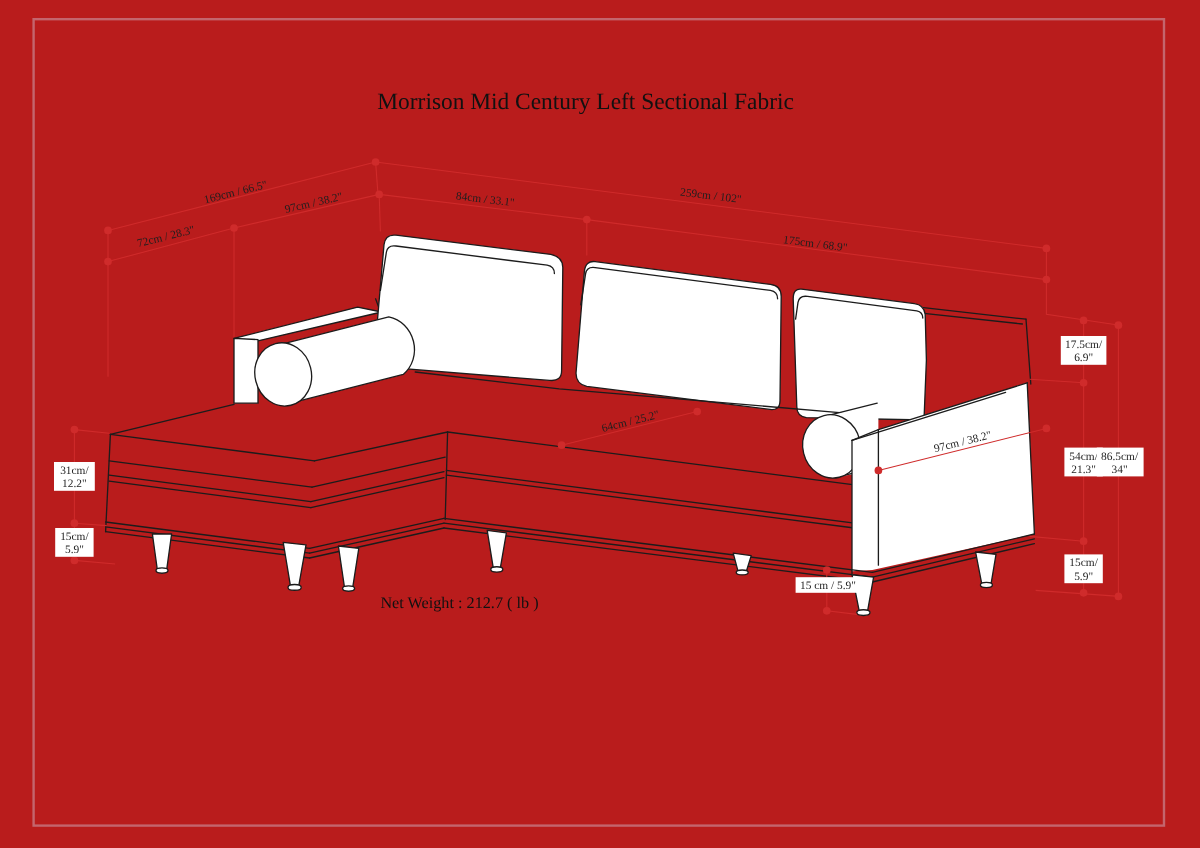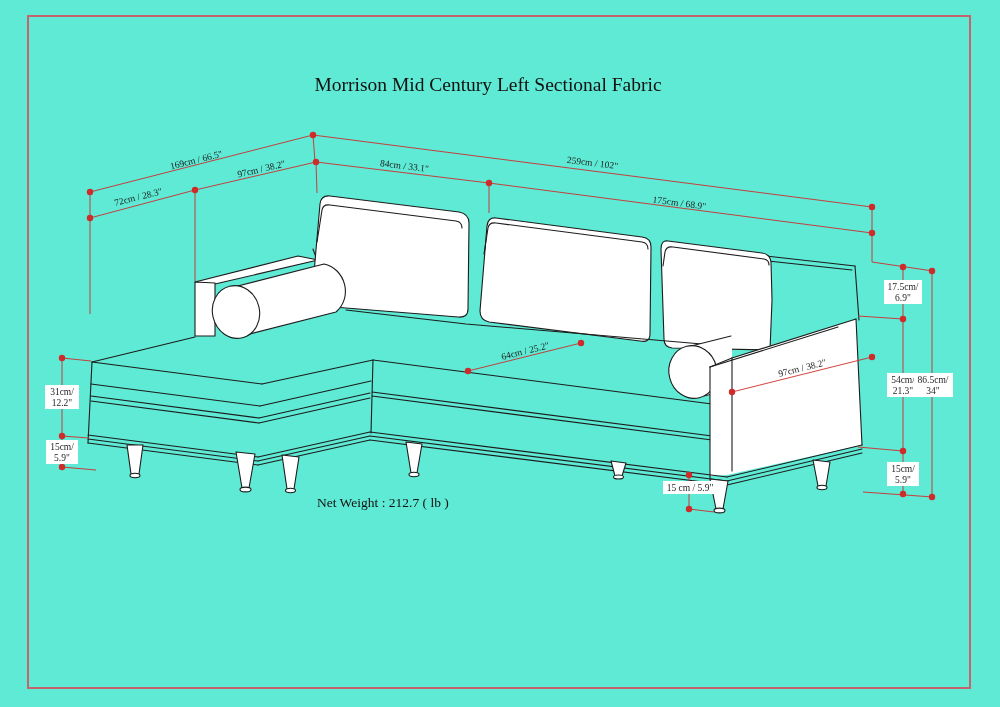--- a/index.html
+++ b/index.html
@@ -1,19 +1,19 @@
 <!DOCTYPE html>
 <html><head>
 <meta charset="utf-8">
 <style>
   html,body { margin:0; padding:0; background:#ffffff; }
   .stage {
     position:relative;
     width:1000px; height:707px;
-    background:#5eead4;
+    background:#b91c1c;
     font-family:"Liberation Serif","DejaVu Serif",serif;
     overflow:hidden;
   }
   svg { position:absolute; left:0; top:0; }
   .sofa   { stroke:#1c1c1c; stroke-width:1.1; fill:none; stroke-linecap:round; stroke-linejoin:round; }
   .sofaf  { stroke:#1c1c1c; stroke-width:1.1; fill:#ffffff; stroke-linejoin:round; }
   .fillonly { fill:#ffffff; stroke:none; }
   .dim    { stroke:#cf2b2b; stroke-width:0.9; fill:none; }
   .dot    { fill:#cf2b2b; stroke:none; }
   .dimtxt { font-size:9.5px; fill:#1f1f1f; text-anchor:middle; }

